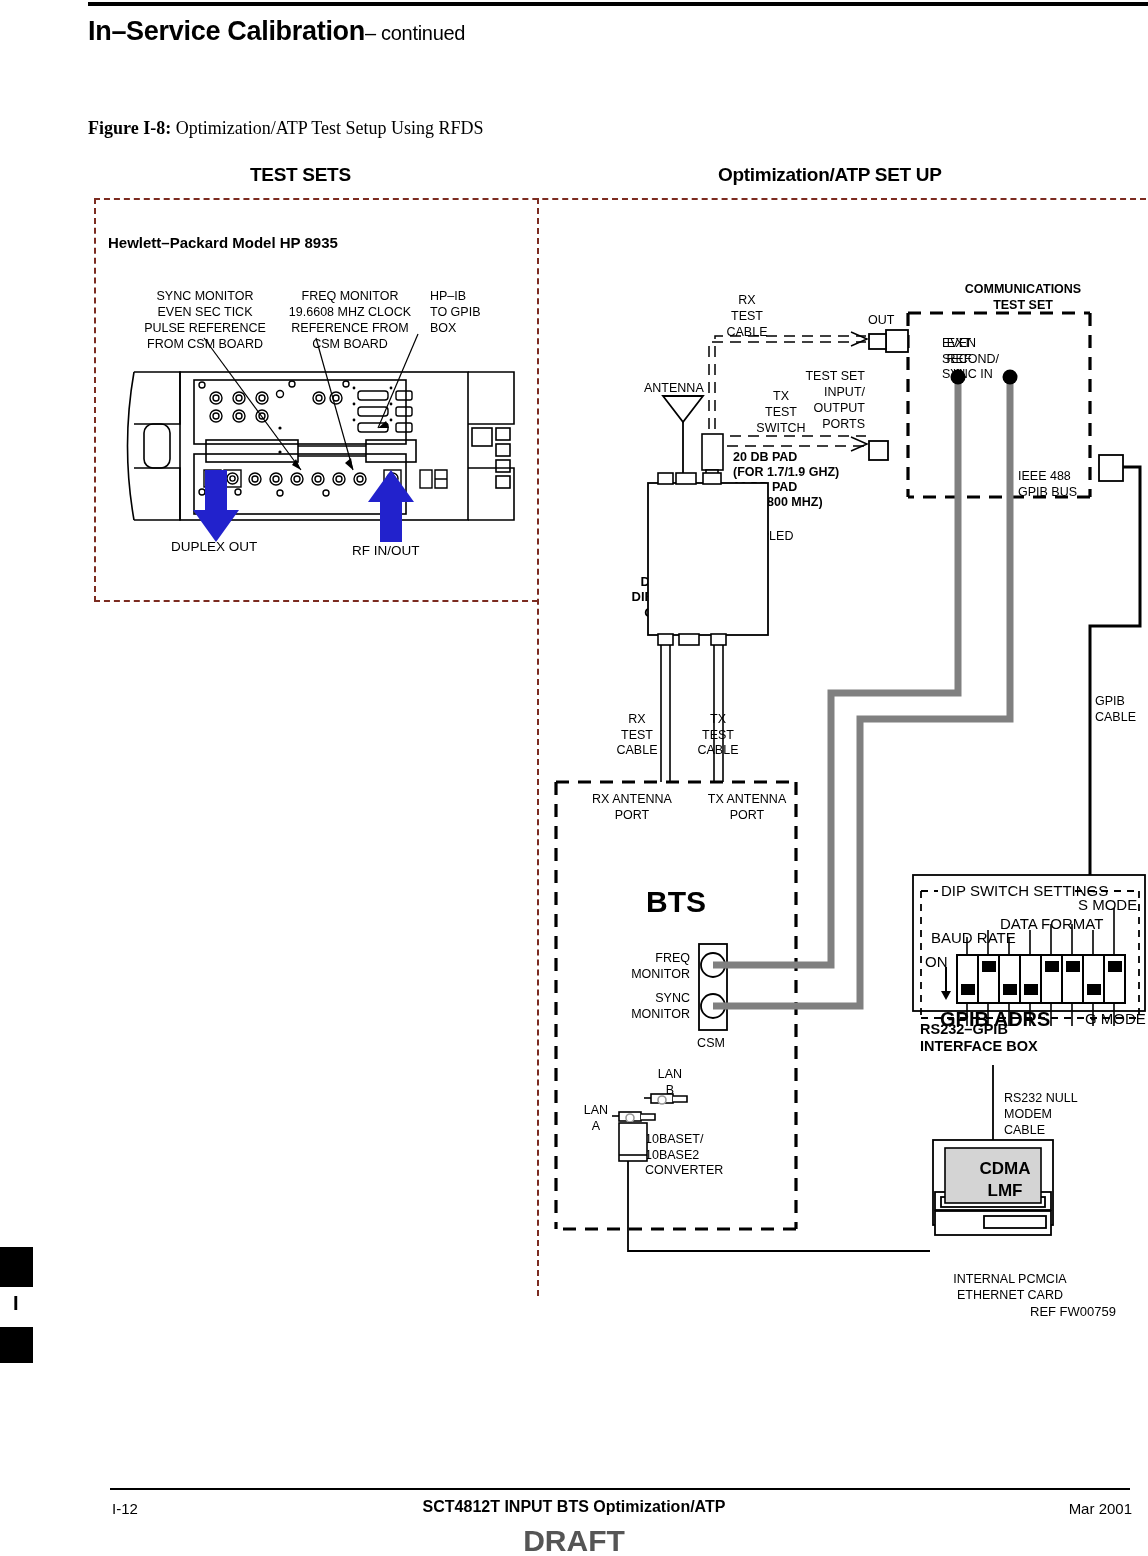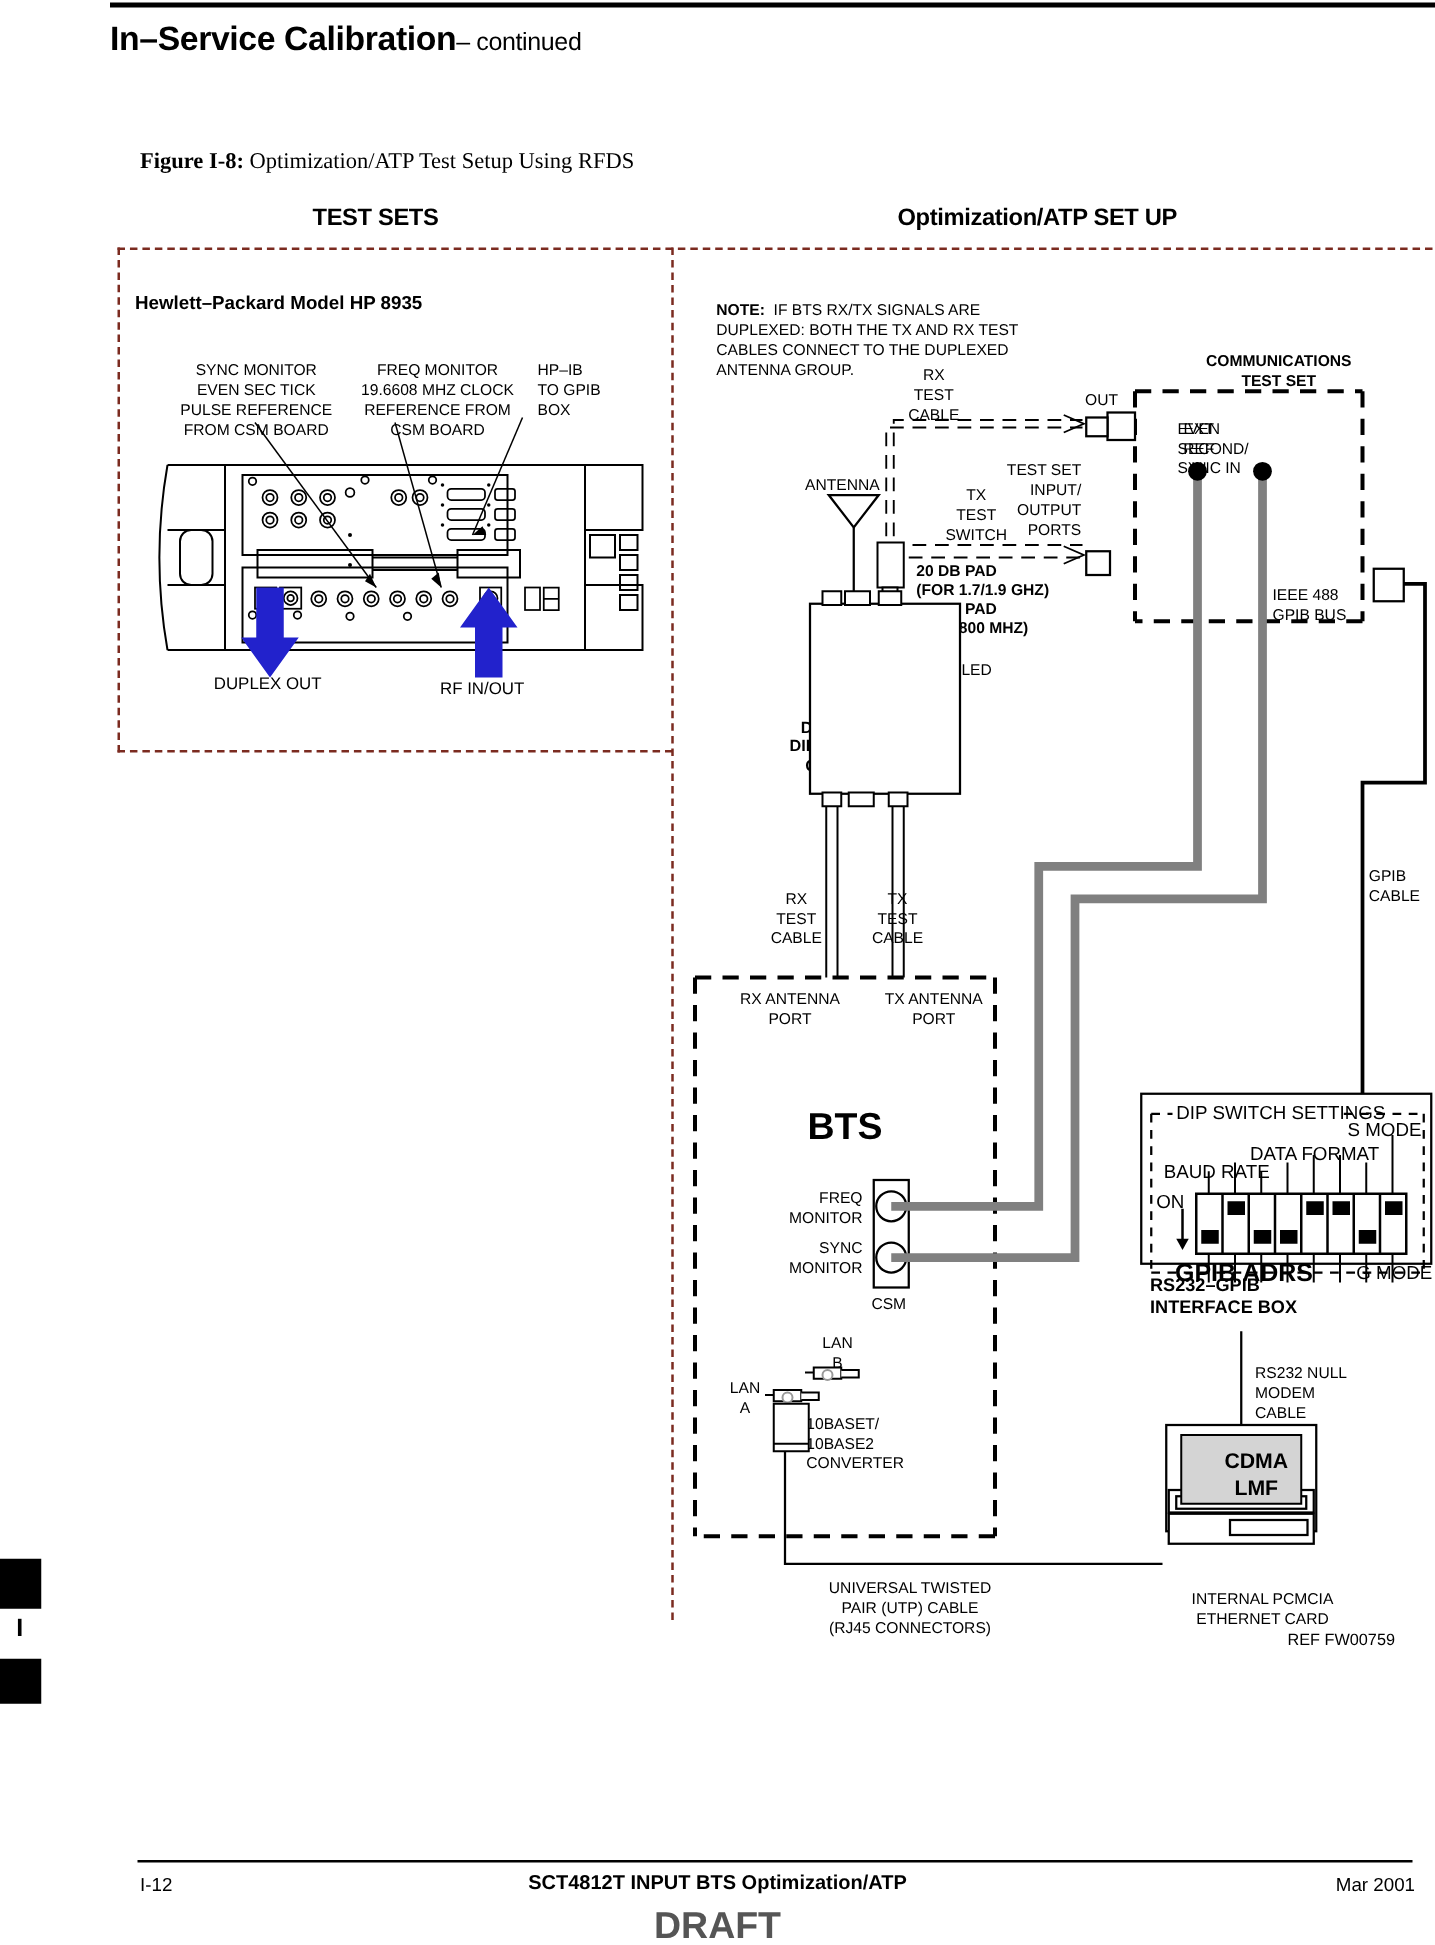--- a/index.html
+++ b/index.html
@@ -9,21 +9,21 @@
   .abs{position:absolute;}
   .t{position:absolute;font-size:12.5px;line-height:14.5px;white-space:pre;letter-spacing:0px;}
   .b{font-weight:bold;}
   .ctr{text-align:center;}
   .rt{text-align:right;}
 
   
   #top-rule{left:88px;top:2px;width:1060px;height:4px;background:#000;}
   #page-title{left:88px;top:16px;font-size:27px;font-weight:bold;letter-spacing:-0.3px;}
   #page-title .cont{font-size:20px;font-weight:normal;}
-  #fig-title{left:88px;top:118px;font-size:18px;font-family:"Liberation Serif",serif;margin-left:24px;}
+  #fig-title{left:88px;top:118px;font-size:18px;font-family:"Liberation Serif",serif;}
   #fig-title .lbl{font-weight:bold;}
 
   
   .sechead{font-size:19px;font-weight:bold;letter-spacing:-0.3px;}
 
   
   .dashH{position:absolute;border-top:2px dashed #7B2B20;}
   .dashV{position:absolute;border-left:2px dashed #7B2B20;}
 
   
@@ -180,24 +180,20 @@
     </g>
   </svg>
 
   <svg style="left:195px;top:470px;width:240px;height:80px;" viewBox="0 0 240 80">
     <path d="M10 0 h22 v40 h12 l-23 32 l-23 -32 h12 z" fill="#2222CC"></path>
     <path d="M185 72 h22 v-40 h12 l-23 -32 l-23 32 h12 z" fill="#2222CC"></path>
   </svg>
   <div class="t" style="left:171px;top:540px;font-size:13.5px;">DUPLEX OUT</div>
   <div class="t" style="left:352px;top:544px;font-size:13.5px;">RF IN/OUT</div>
 
-  <div class="t" style="left:573px;top:240px;line-height:16px;width:330px;"><span class="b">NOTE:</span><span>  IF BTS RX/TX SIGNALS ARE
-DUPLEXED: BOTH THE TX AND RX TEST
-CABLES CONNECT TO THE DUPLEXED
-ANTENNA GROUP.</span></div>
 
   <div class="t ctr" style="left:717px;top:292px;width:60px;line-height:16px;">RX
 TEST
 CABLE</div>
   <div class="t ctr" style="left:751px;top:388px;width:60px;line-height:16px;">TX
 TEST
 SWITCH</div>
   <div class="t" style="left:868px;top:313px;">OUT</div>
   <div class="t" style="left:868px;top:446px;">IN</div>
   <div class="t rt" style="left:760px;top:368px;width:105px;line-height:16px;">TEST SET
@@ -244,23 +240,20 @@
   <div class="t rt" style="left:600px;top:990px;width:90px;line-height:16px;">SYNC
 MONITOR</div>
   <div class="t ctr" style="left:690px;top:1036px;width:42px;">CSM</div>
   <div class="t ctr" style="left:650px;top:1067px;width:40px;line-height:15.5px;">LAN
 B</div>
   <div class="t ctr" style="left:576px;top:1103px;width:40px;line-height:15.5px;">LAN
 A</div>
   <div class="t" style="left:645px;top:1132px;line-height:15.5px;">10BASET/
 10BASE2
 CONVERTER</div>
-  <div class="t ctr" style="left:613px;top:1262px;width:230px;line-height:16px;">UNIVERSAL TWISTED
-PAIR (UTP) CABLE
-(RJ45 CONNECTORS)</div>
   <div class="t" style="left:1004px;top:1090px;line-height:16px;">RS232 NULL
 MODEM
 CABLE</div>
   <div class="t ctr" style="left:935px;top:1271px;width:150px;line-height:16px;">INTERNAL PCMCIA
 ETHERNET CARD</div>
   <div class="t" style="left:1030px;top:1305px;font-size:13px;">REF FW00759</div>
 
   <svg style="left:0;top:0;width:1148px;height:1400px;" viewBox="0 0 1148 1400">
 
     <g stroke="#000" stroke-width="3.2" fill="none" stroke-dasharray="13,9">

